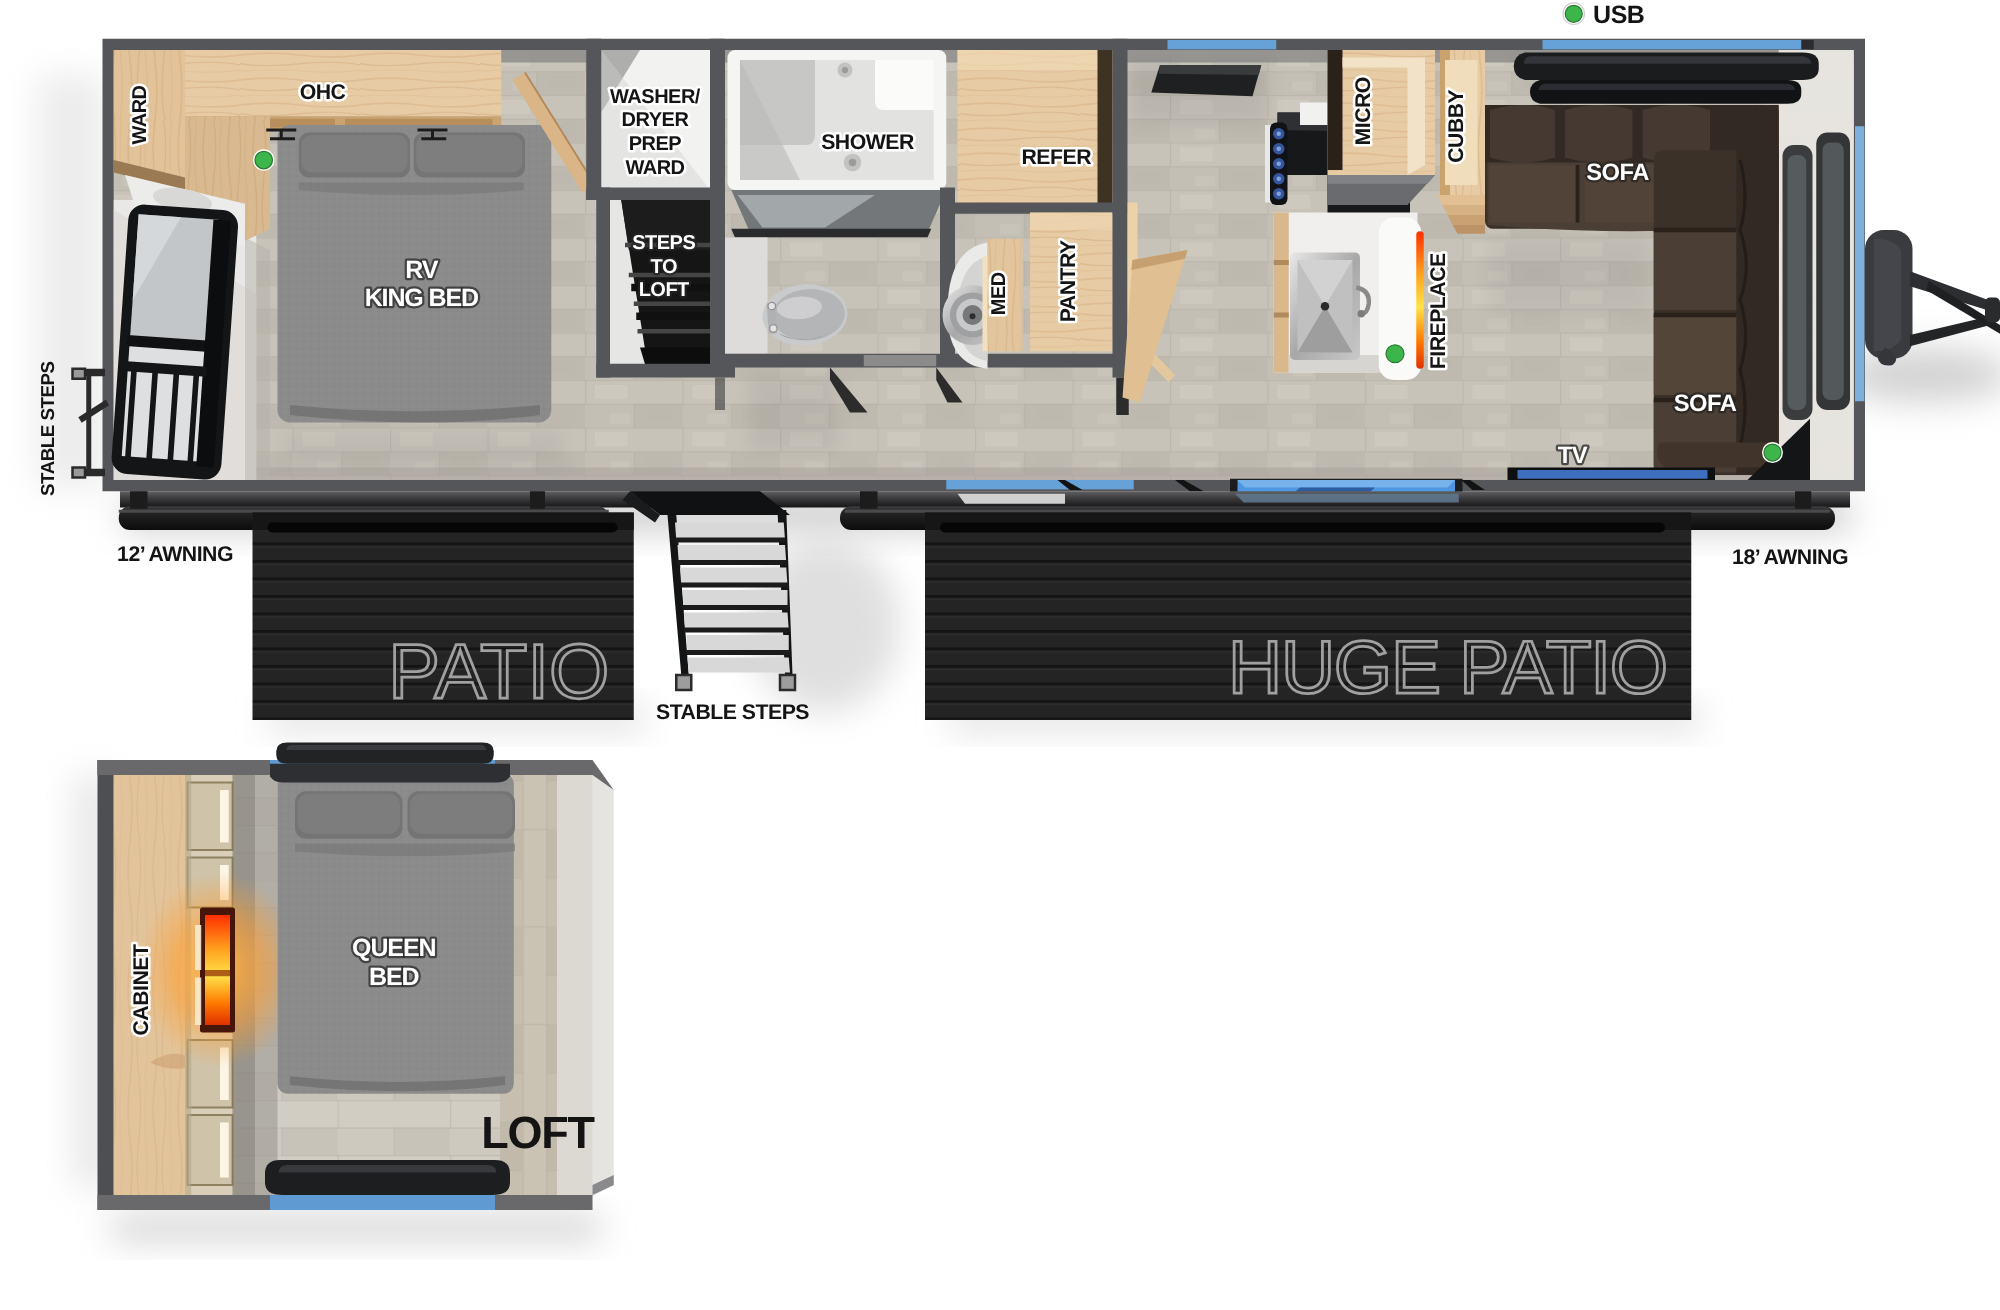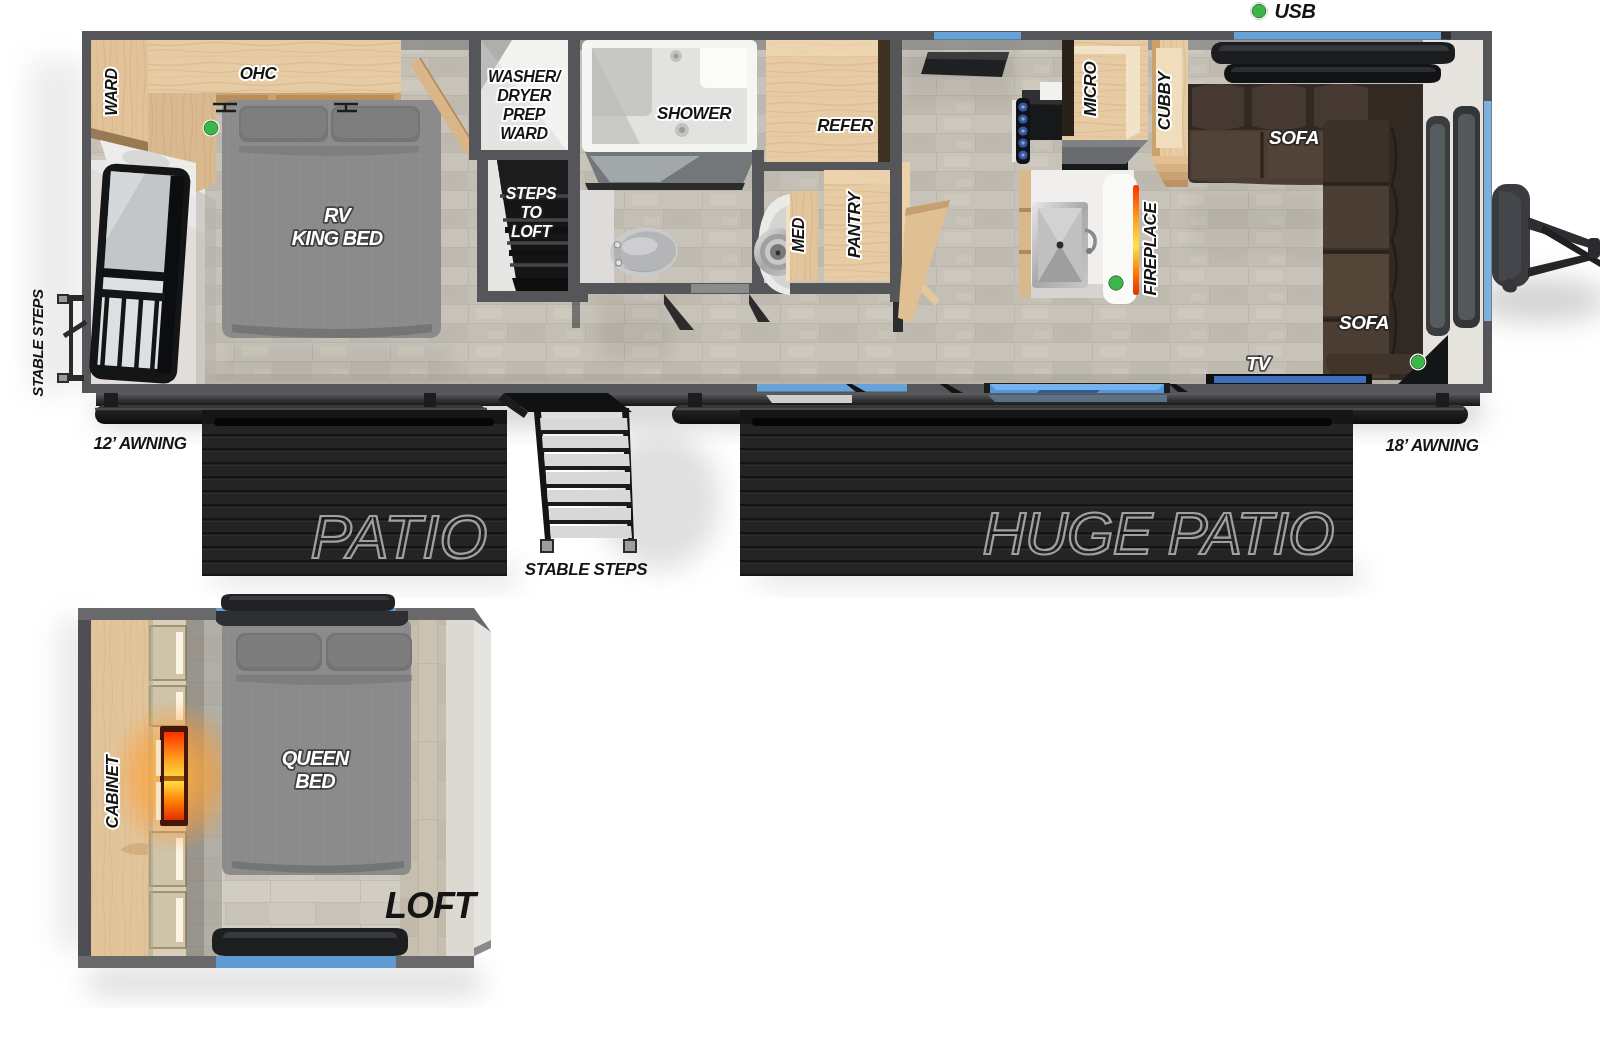--- a/index.html
+++ b/index.html
@@ -1,16 +1,16 @@
 <!DOCTYPE html>
 <html><head>
 <meta charset="utf-8">
 <style>
 html,body{margin:0;padding:0;background:#ffffff;}
-.wrap{position:relative;width:1600px;height:1048px;background:#ffffff;overflow:hidden;font-family:"Liberation Sans",sans-serif;font-style:italic;}
+.wrap{position:relative;width:1600px;height:1048px;background:#ffffff;overflow:hidden;font-family:"Liberation Sans",sans-serif;}
 svg{display:block;}
 text{font-family:"Liberation Sans",sans-serif;}
 .lb{font-weight:bold;font-size:17px;fill:#141414;stroke:#ffffff;stroke-width:4px;paint-order:stroke;stroke-linejoin:round;letter-spacing:-0.4px;text-anchor:middle;}
 .lw{font-weight:bold;font-size:17px;fill:#ffffff;stroke:rgba(35,35,35,0.75);stroke-width:3.6px;paint-order:stroke;stroke-linejoin:round;letter-spacing:-0.4px;text-anchor:middle;}
 .big{font-weight:bold;font-size:20px;fill:#ffffff;stroke:rgba(35,35,35,0.7);stroke-width:3.6px;paint-order:stroke;stroke-linejoin:round;letter-spacing:-0.9px;text-anchor:middle;}
 .out{font-size:60px;fill:none;stroke:#a0a0a0;stroke-width:2.2px;letter-spacing:3px;text-anchor:middle;}
 .plain{font-weight:bold;font-size:17px;fill:#141414;letter-spacing:-0.4px;text-anchor:middle;}
 </style>
 </head>
 <body>

